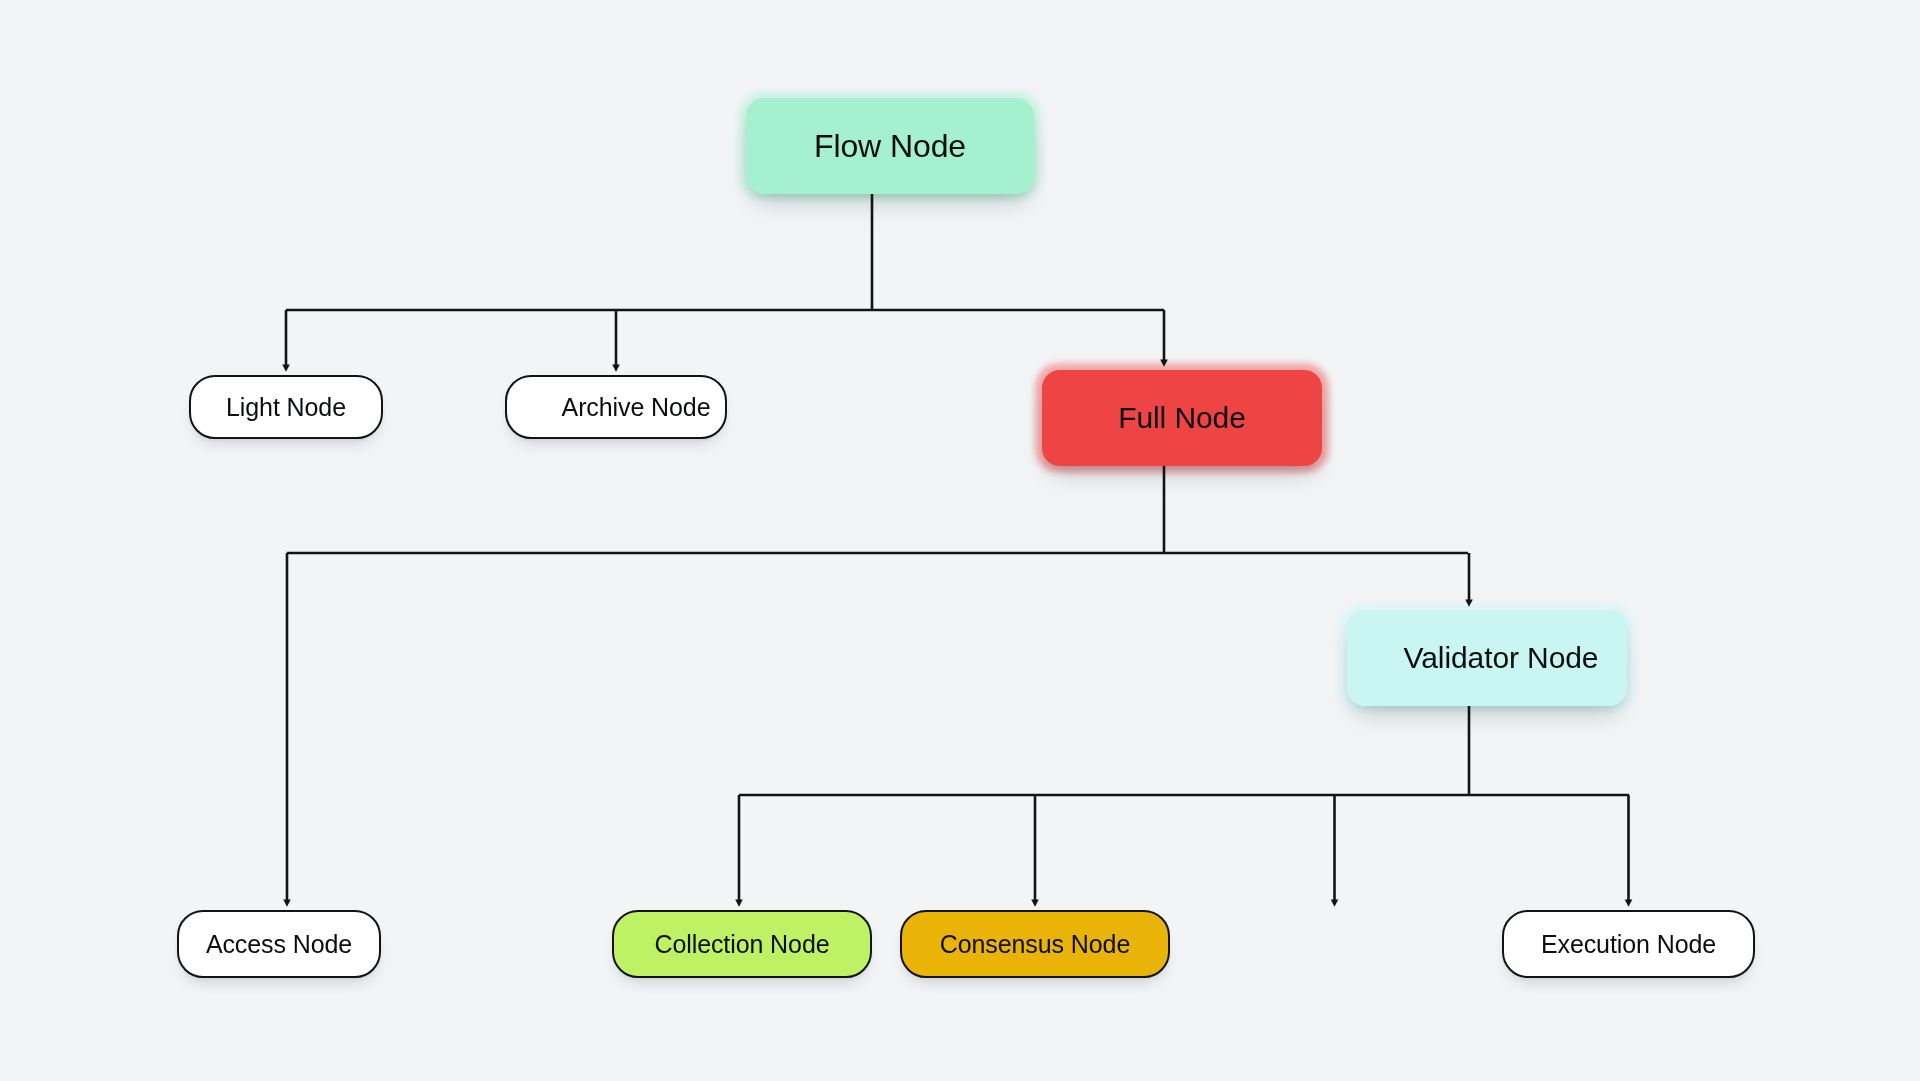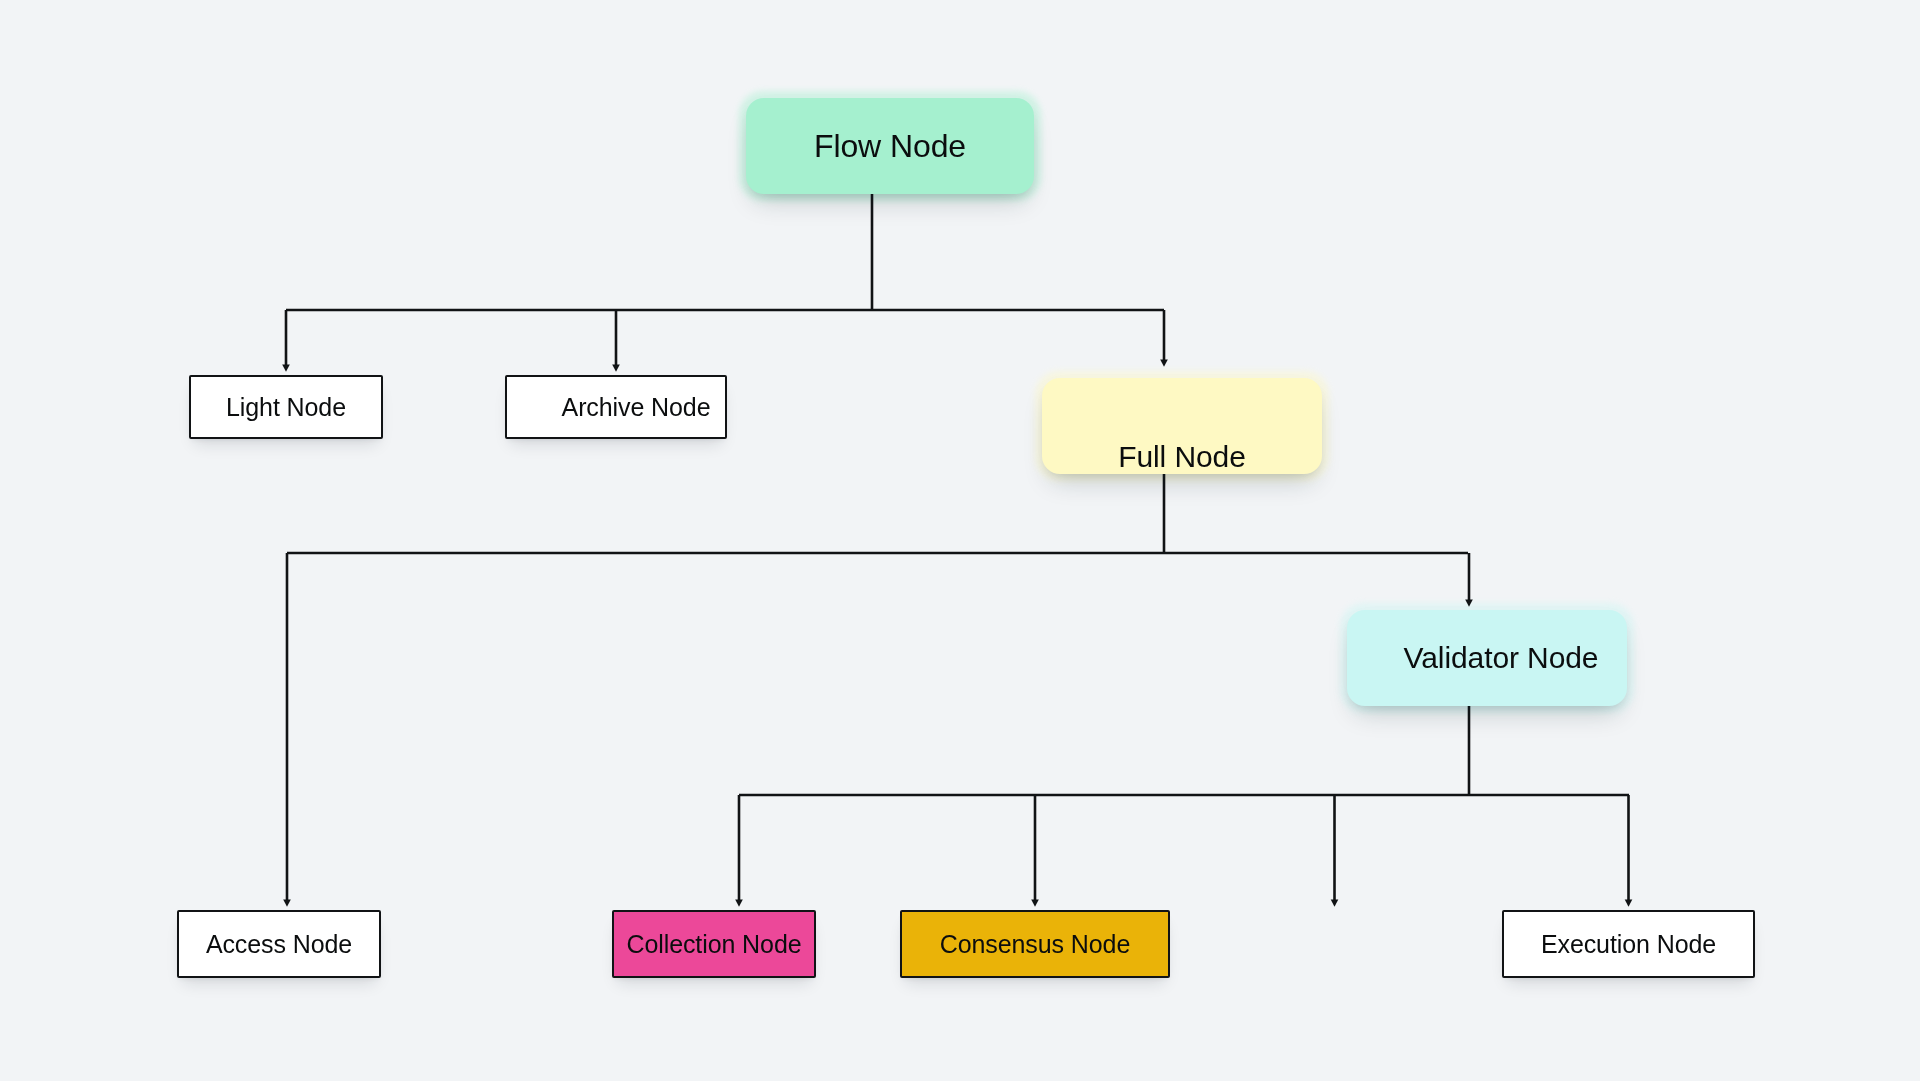--- a/index.html
+++ b/index.html
@@ -35,21 +35,21 @@
     justify-content: center;
     text-align: center;
     color: #0b0d0e;
     white-space: nowrap;
     letter-spacing: -0.1px;
   }
   
   .node.leaf {
     background: #ffffff;
     border: 2.5px solid #111315;
-    border-radius: 2px;
+    border-radius: 26px;
     font-size: 25px;
     font-weight: 400;
     box-shadow: 0 10px 16px -6px rgba(20, 30, 40, 0.14),
                 0 3px 6px -3px rgba(20, 30, 40, 0.10);
     justify-content: center;
   }
   
   .node.tinted {
     border: none;
     border-radius: 18px;
@@ -111,33 +111,33 @@
   </div>
 
   <div class="node leaf node-sub" style="left: 189px; top: 375px; width: 194px; height: 64px; background: rgb(255, 255, 255);">
     <span class="label">Light Node</span>
   </div>
 
   <div class="node leaf node-sub" style="left: 505px; top: 375px; width: 222px; height: 64px; background: rgb(255, 255, 255); padding-left: 40px;">
     <span class="label">Archive Node</span>
   </div>
 
-  <div class="node tinted node-mid" style="left: 1024px; top: 378px; width: 280px; height: 96px; background: #fef9c3; align-items: flex-end;">
+  <div class="node tinted node-mid" style="left: 1024px; top: 370px; width: 280px; height: 96px; background: #ef4444;">
     <span class="label">Full Node</span>
   </div>
 
   <div class="node tinted node-mid" style="left: 1329px; top: 610px; width: 280px; height: 96px; background: rgb(201, 246, 243); padding-left: 28px;">
     <span class="label">Validator Node</span>
   </div>
 
   <div class="node leaf node-sub" style="left: 177px; top: 910px; width: 204px; height: 68px; background: rgb(255, 255, 255);">
     <span class="label">Access Node</span>
   </div>
 
-  <div class="node leaf node-sub" style="left: 612px; top: 910px; width: 204px; height: 68px; background: #ec4899;">
+  <div class="node leaf node-sub" style="left: 612px; top: 910px; width: 260px; height: 68px; background: #bef264;">
     <span class="label">Collection Node</span>
   </div>
 
   <div class="node leaf node-sub" style="left: 900px; top: 910px; width: 270px; height: 68px; background: #eab308;">
     <span class="label">Consensus Node</span>
   </div>
 
 
   <div class="node leaf node-sub" style="left: 1502px; top: 910px; width: 253px; height: 68px; background: rgb(255, 255, 255);">
     <span class="label">Execution Node</span>

